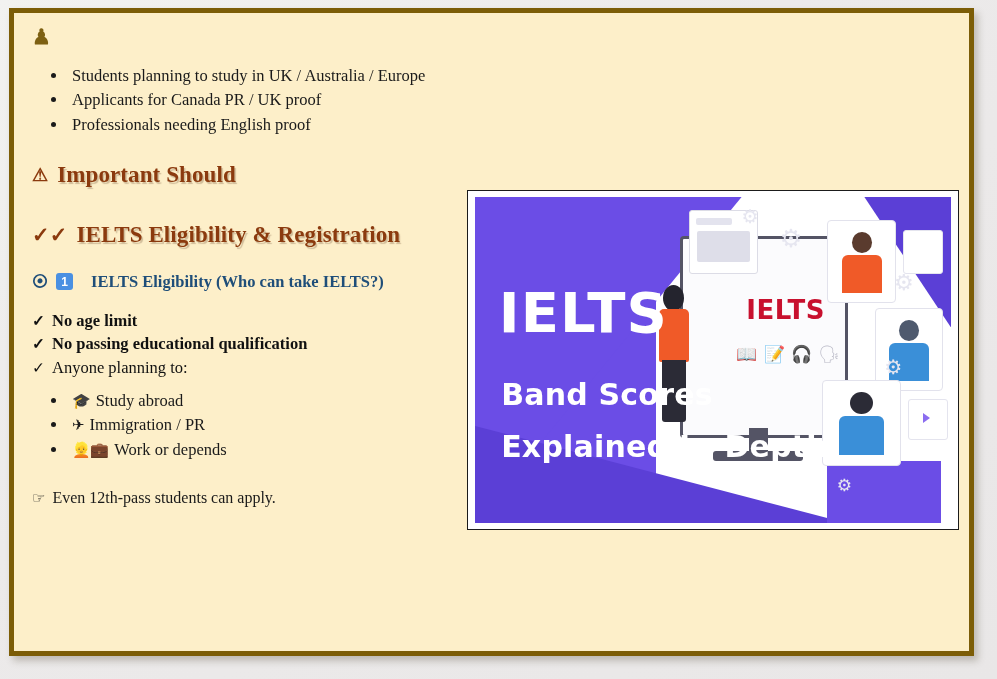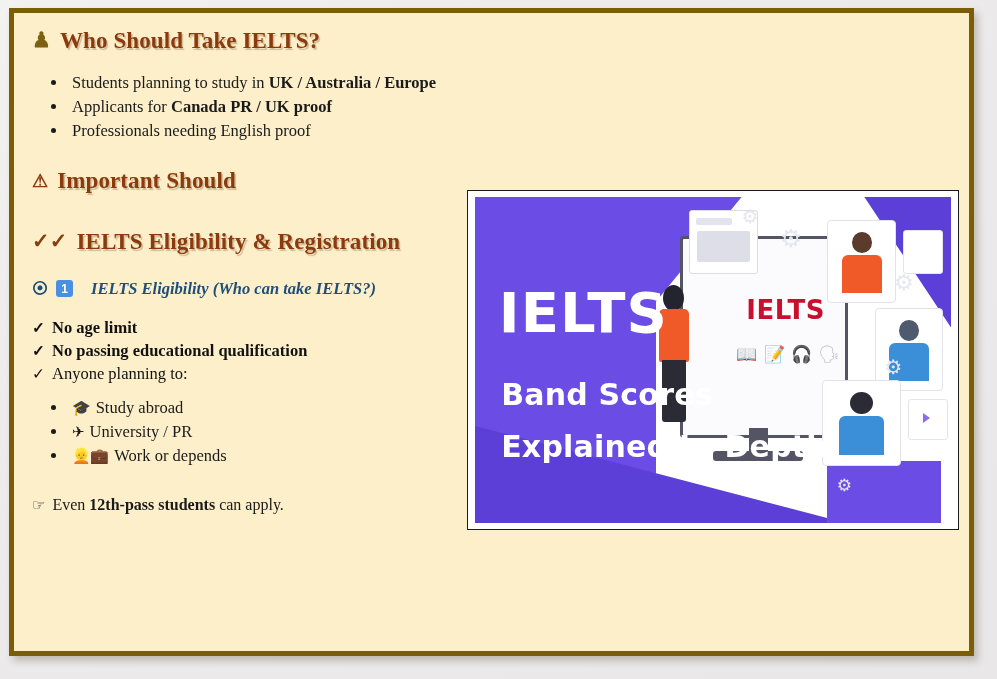--- a/index.html
+++ b/index.html
@@ -105,21 +105,21 @@
   .emoji-li {
     display: inline-flex;
     align-items: baseline;
     gap: 5px;
   }
   .emoji {
     font-size: 15px;
     line-height: 1;
   }
 
-  b, strong { font-weight: bold; }
+  b, strong { font-weight: normal; }
 
   
   .block-gap-lg { height: 24px; }
   .block-gap-md { height: 17px; }
   .block-gap-sm { height: 10px; }
 
   
   .sub-heading-row {
     display: flex;
     align-items: center;
@@ -141,21 +141,21 @@
     width: 17px;
     height: 17px;
     background: #4a90e2;
     color: #ffffff;
     border-radius: 3px;
     font-size: 12px;
     font-weight: bold;
     font-family: "Liberation Sans", sans-serif;
     line-height: 1;
   }
-  .sub-heading-text { margin-left: 10px; font-style: italic; }
+  .sub-heading-text { margin-left: 10px; }
 
   
   .check-line {
     font-size: 16.5px;
     color: #111111;
     line-height: 1.42;
     display: flex;
     align-items: baseline;
     gap: 7px;
   }
@@ -396,21 +396,20 @@
 </head>
 <body>
 
 <div class="page-frame">
   <div class="page-inner">
 
     <div class="content-col">
 
       <h2 class="section-heading">
         <span class="heading-icon bust">♟</span>
-        <span class="heading-text">Who Should Take IELTS?</span>
       </h2>
       <div class="block-gap-sm"></div>
       <ul class="doc-list">
         <li>
           <span>Students planning to study in </span><b>UK / Australia / Europe</b>
         </li>
         <li>
           <span>Applicants for </span><b>Canada PR / UK proof</b>
         </li>
         <li>
@@ -461,21 +460,21 @@
       <ul class="doc-list">
         <li>
           <span class="emoji-li">
             <span class="emoji">🎓</span>
             <span>Study abroad</span>
           </span>
         </li>
         <li>
           <span class="emoji-li">
             <span class="emoji">✈</span>
-            <span>University / PR</span>
+            <span>Immigration / PR</span>
           </span>
         </li>
         <li>
           <span class="emoji-li">
             <span class="emoji">👱💼</span>
             <span>Work or depends</span>
           </span>
         </li>
       </ul>
 

